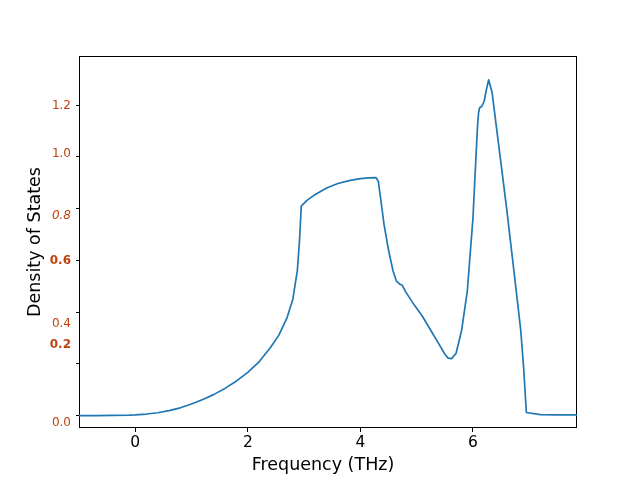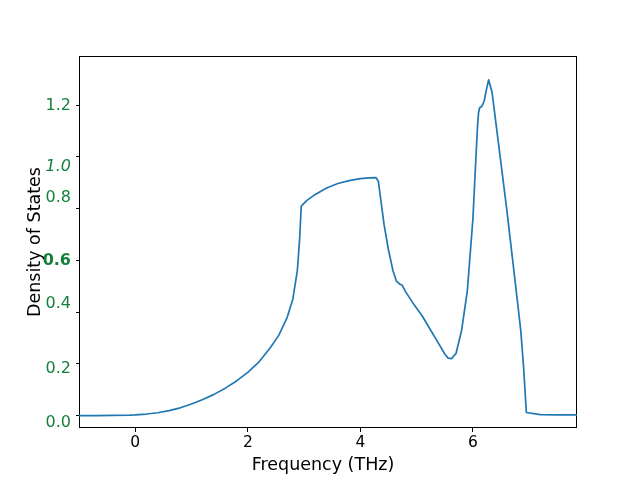--- a/index.html
+++ b/index.html
@@ -44,22 +44,22 @@
     left: 75.5px;
   }
   .xtick-mark {
     height: 3.5px;
     width: 1.1px;
     top: 428px;
   }
   .ytick-label {
     position: absolute;
     right: 569px;       
-    font-size: 16px;
-    color: #15803d;
+    font-size: 12px;
+    color: #c2410c;
     text-align: left;
     white-space: nowrap;
     transform: translateY(-50%);
     line-height: 1;
   }
   .xtick-label {
     position: absolute;
     top: 435px;
     font-size: 15.5px;
     color: #000000;
@@ -105,29 +105,29 @@
   <div id="axes-frame"></div>
 
   <svg id="plot-svg" viewBox="0 0 498 372" preserveAspectRatio="none">
     <polyline id="dos-curve" fill="none" stroke="#1f77b4" stroke-width="1.7" stroke-linejoin="round" stroke-linecap="round" points="0.00,359.58 16.88,359.58 33.76,359.32 50.64,359.07 56.27,358.81 67.53,358.03 78.78,356.74 90.03,354.67 101.29,351.82 112.54,347.94 123.80,343.54 135.05,338.37 146.31,332.16 157.56,324.92 168.81,316.38 180.07,305.77 191.32,291.81 199.76,279.39 208.20,261.28 213.83,243.17 218.33,214.71 220.58,183.67 222.27,150.04 227.90,144.35 236.34,138.40 247.59,131.93 258.85,127.54 270.10,124.69 281.36,122.62 289.80,121.84 297.11,121.59 299.36,125.47 301.61,142.28 304.99,168.15 309.49,194.02 313.99,214.71 317.37,225.06 320.75,228.17 323.00,228.94 326.37,235.41 334.81,248.34 343.25,259.99 351.69,274.21 360.14,288.44 365.76,298.01 369.14,302.15 372.52,302.67 377.02,297.50 382.64,274.21 388.27,235.41 393.90,162.98 396.71,106.06 398.40,72.43 399.53,56.91 400.65,51.74 402.90,50.19 405.15,45.27 407.40,33.63 409.65,23.80 413.03,36.22 419.22,85.37 427.66,152.63 436.10,225.06 441.73,274.21 444.54,310.43 447.36,356.48 461.42,358.55 478.31,358.81 498.00,358.81"></polyline>
   </svg>
 
   <div id="ytick-group">
       <div class="tick-mark ytick-mark" style="top: 415.033px;"></div>
       <div class="ytick-label" style="top: 422px;">0.0</div>
       <div class="tick-mark ytick-mark" style="top: 363.294px;"></div>
-      <div class="ytick-label" style="top: 368px;">0.2</div>
+      <div class="ytick-label" style="top: 344px; font-weight: bold;">0.2</div>
       <div class="tick-mark ytick-mark" style="top: 311.556px;"></div>
-      <div class="ytick-label" style="top: 303px;">0.4</div>
+      <div class="ytick-label" style="top: 323px;">0.4</div>
       <div class="tick-mark ytick-mark" style="top: 259.817px;"></div>
       <div class="ytick-label" style="top: 260.367px; font-weight: bold;">0.6</div>
       <div class="tick-mark ytick-mark" style="top: 208.079px;"></div>
-      <div class="ytick-label" style="top: 197px;">0.8</div>
+      <div class="ytick-label" style="top: 215px; font-style: italic;">0.8</div>
       <div class="tick-mark ytick-mark" style="top: 156.34px;"></div>
-      <div class="ytick-label" style="top: 166px; font-style: italic;">1.0</div>
+      <div class="ytick-label" style="top: 153px;">1.0</div>
       <div class="tick-mark ytick-mark" style="top: 104.602px;"></div>
       <div class="ytick-label" style="top: 105.152px;">1.2</div>
     </div>
 
   <div id="xtick-group">
       <div class="tick-mark xtick-mark" style="left: 134.721px;"></div>
       <div class="xtick-label" style="left: 135.271px;">0</div>
       <div class="tick-mark xtick-mark" style="left: 247.264px;"></div>
       <div class="xtick-label" style="left: 247.814px;">2</div>
       <div class="tick-mark xtick-mark" style="left: 359.806px;"></div>

